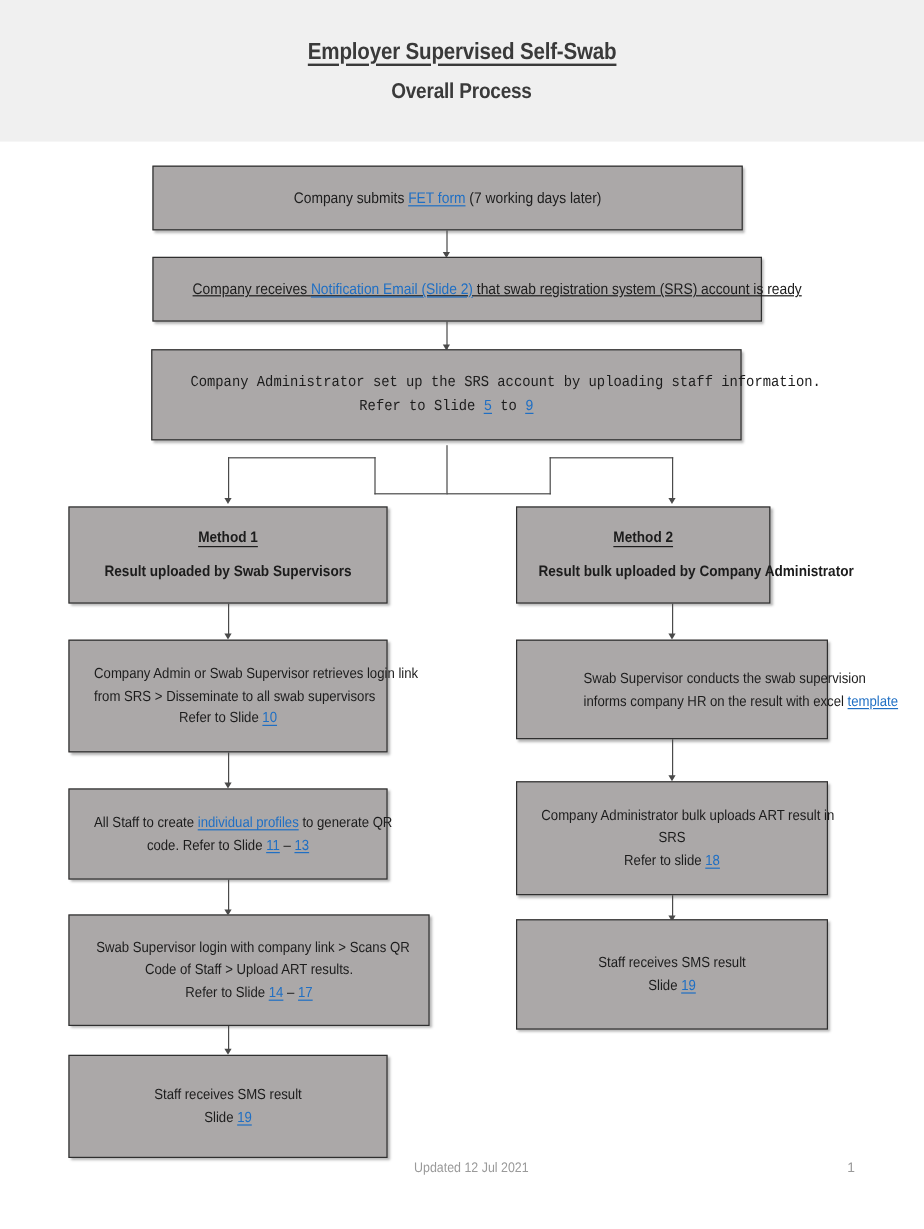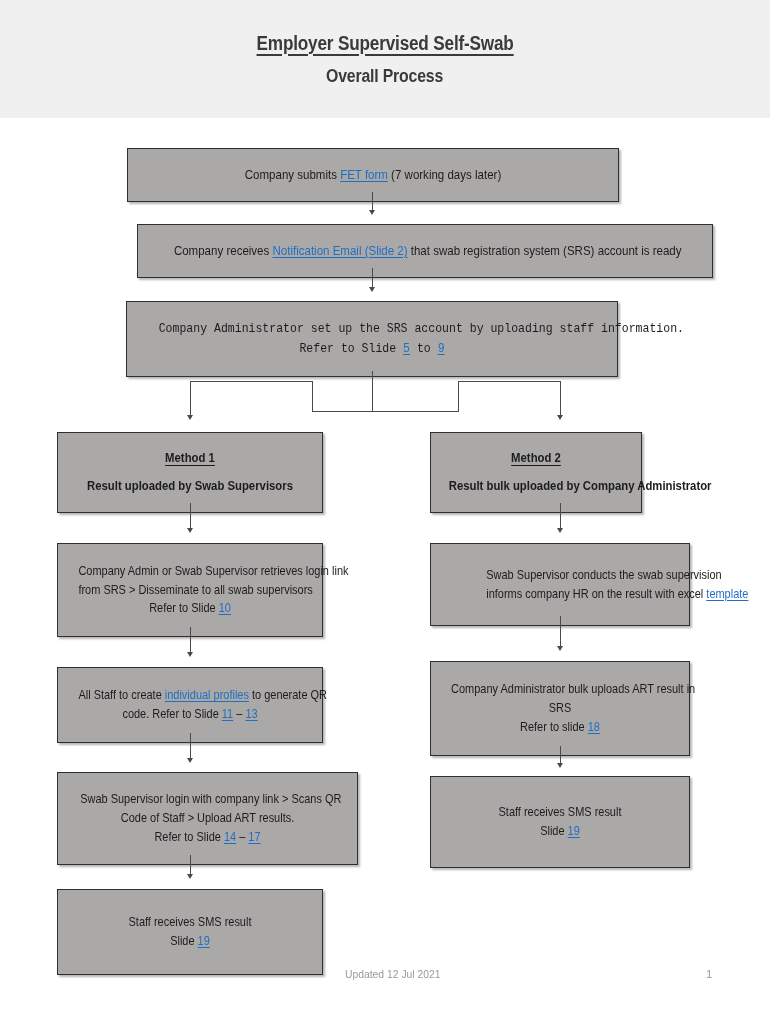--- a/index.html
+++ b/index.html
@@ -52,21 +52,20 @@
     background: #aba8a8;
     border: 1.4px solid #2f2f2f;
     box-shadow: 2px 2px 2px rgba(90,90,90,0.45);
     display: flex;
     flex-direction: column;
     align-items: center;
     justify-content: center;
     text-align: center;
     padding: 4px 8px;
     color: #1c1c1c;
-    margin-top: 10px;
   }
   .fbox .line {
     display: block;
     width: 100%;
     line-height: 1.55;
     transform: scaleX(0.9);
     white-space: nowrap;
   }
   .fs-13 .line { font-size: 12.8px; }
   .fs-12 .line { font-size: 12.2px; }
@@ -128,21 +127,21 @@
   <div id="title-sub">Overall Process</div>
 </div>
 
 <div class="fbox fs-13" style="left:127px; top:138px; width:492px; height:54px;">
   <span class="line"><span>Company submits </span><span class="lnk">FET form</span><span> (7 working days later)</span></span>
 </div>
 
 <div class="vline" style="left:372px; top:192px; height:21px;"></div>
 <div class="arrow-d" style="left:369px; top:210px;"></div>
 
-<div class="fbox fs-13" style="left:137px; top:214px; width:576px; height:54px;">
+<div class="fbox fs-13" style="left:127px; top:214px; width:508px; height:54px;text-decoration:underline;">
   <span class="line"><span>Company receives </span><span class="lnk">Notification Email (Slide 2)</span><span> that swab registration system (SRS) account is ready</span></span>
 </div>
 
 <div class="vline" style="left:372px; top:268px; height:23px;"></div>
 <div class="arrow-d" style="left:369px; top:287px;"></div>
 
 <div class="fbox fs-13" style="left:126px; top:291px; width:492px; height:76px;font-family:Liberation Mono, monospace;">
   <span class="line">Company Administrator set up the SRS account by uploading staff information.</span>
   <span class="line"><span>Refer to Slide </span><span class="lnk">5</span><span> to </span><span class="lnk">9</span></span>
 </div>

